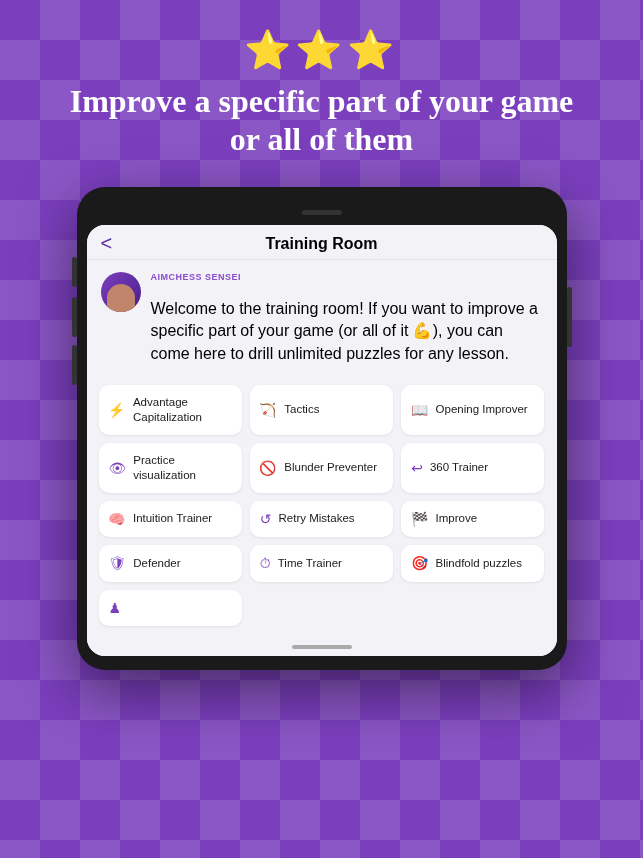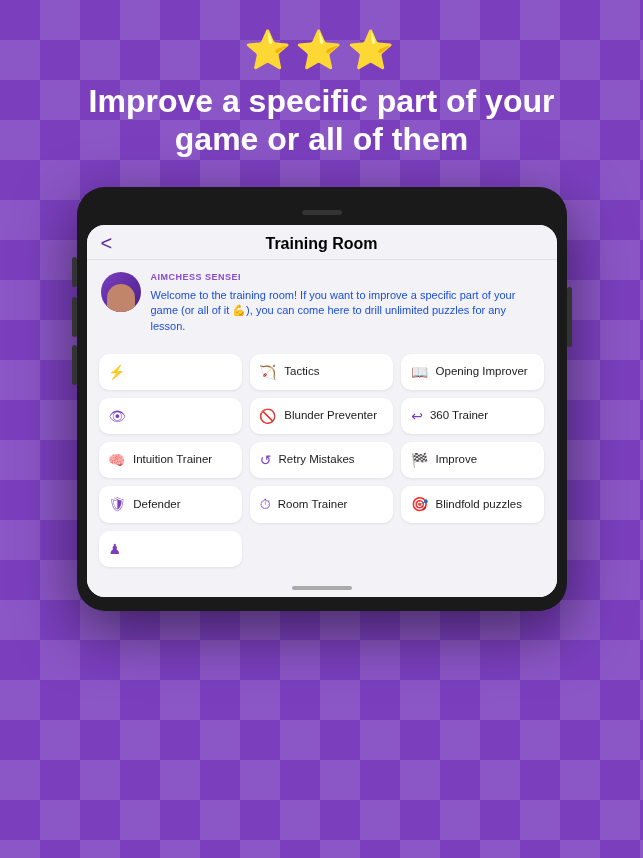--- a/index.html
+++ b/index.html
@@ -42,20 +42,21 @@
     
     .headline {
       color: #fff;
       font-size: 32px;
       font-weight: 800;
       text-align: center;
       line-height: 1.2;
       margin-top: 10px;
       padding: 0 30px;
       max-width: 600px;
+      font-family: Liberation Serif, serif;
     }
 
     
     .tablet-outer {
       margin-top: 28px;
       width: 490px;
       background: #1a1a1a;
       border-radius: 28px;
       padding: 14px 10px 14px 10px;
       box-shadow: 0 20px 60px rgba(0,0,0,0.5);
@@ -141,25 +142,25 @@
     }
 
     .sensei-content {
       flex: 1;
     }
     .sensei-label {
       font-size: 9px;
       font-weight: 700;
       color: #8a4dcc;
       letter-spacing: 0.5px;
-      margin-bottom: 6px;
+      margin-bottom: 16px;
     }
     .sensei-message {
-      font-size: 11px;
-      color: #1d4ed8;
+      font-size: 16px;
+      color: #000000;
       line-height: 1.4;
     }
 
     
     .training-grid {
       padding: 8px 12px 12px;
       display: grid;
       grid-template-columns: repeat(3, 1fr);
       gap: 8px;
     }
@@ -271,32 +272,34 @@
           <div class="sensei-content">
             <div class="sensei-label">AIMCHESS SENSEI</div>
             <div class="sensei-message">Welcome to the training room! If you want to improve a specific part of your game (or all of it 💪), you can come here to drill unlimited puzzles for any lesson.</div>
           </div>
         </div>
 
         <div class="training-grid">
 
           <div class="training-item">
             <span class="training-icon">⚡</span>
+            <span class="training-label">Advantage Capitalization</span>
           </div>
           <div class="training-item">
             <span class="training-icon">🏹</span>
             <span class="training-label">Tactics</span>
           </div>
           <div class="training-item">
             <span class="training-icon">📖</span>
             <span class="training-label">Opening Improver</span>
           </div>
 
           <div class="training-item">
             <span class="training-icon">👁</span>
+            <span class="training-label">Practice visualization</span>
           </div>
           <div class="training-item">
             <span class="training-icon">🚫</span>
             <span class="training-label">Blunder Preventer</span>
           </div>
           <div class="training-item">
             <span class="training-icon">↩</span>
             <span class="training-label">360 Trainer</span>
           </div>
 
@@ -312,21 +315,21 @@
             <span class="training-icon">🏁</span>
             <span class="training-label">Improve</span>
           </div>
 
           <div class="training-item">
             <span class="training-icon">🛡</span>
             <span class="training-label">Defender</span>
           </div>
           <div class="training-item">
             <span class="training-icon">⏱</span>
-            <span class="training-label">Room Trainer</span>
+            <span class="training-label">Time Trainer</span>
           </div>
           <div class="training-item">
             <span class="training-icon">🎯</span>
             <span class="training-label">Blindfold puzzles</span>
           </div>
 
           <div class="training-item">
             <span class="training-icon">♟</span>
           </div>
         </div>

